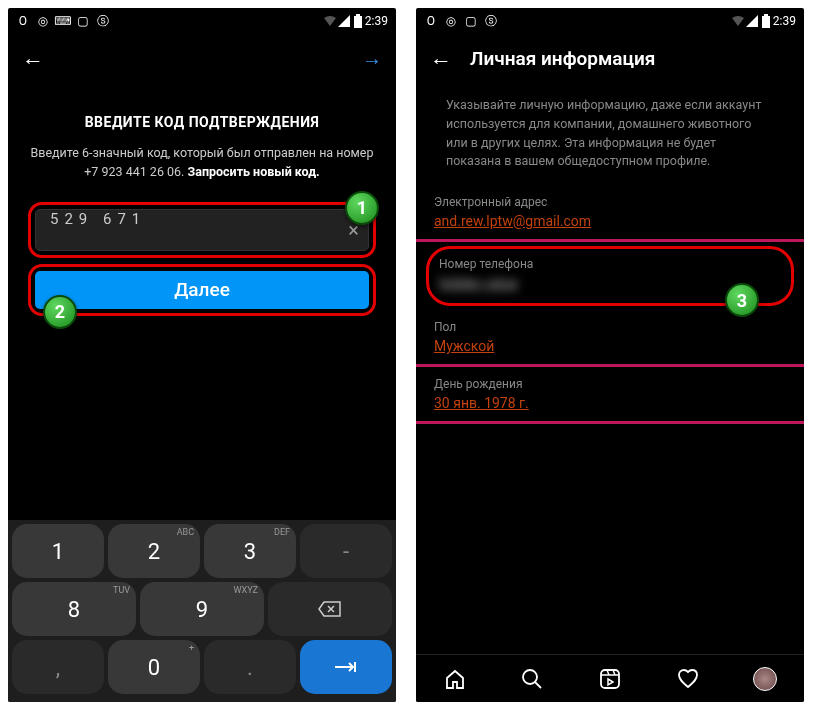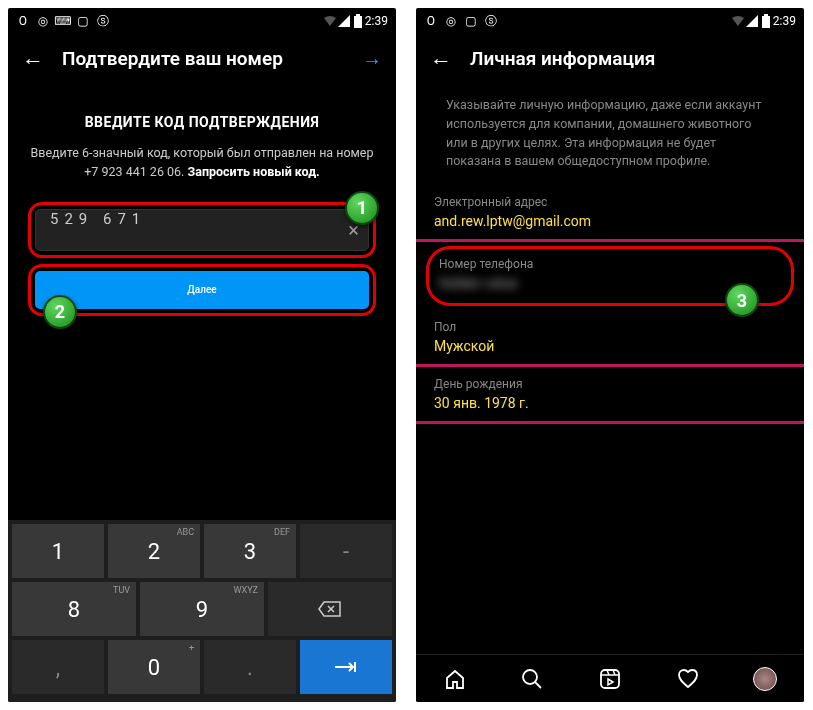--- a/index.html
+++ b/index.html
@@ -14,34 +14,34 @@
 .back-arrow { font-size: 22px; }
 .fwd-arrow { margin-left: auto; color: #3897f0; font-size: 20px; }
 .content { padding: 14px 20px; color: #fff; text-align: center; }
 .content h2 { font-size: 14px; font-weight: 700; letter-spacing: 0.5px; margin: 18px 0 14px; }
 .content p { font-size: 12.5px; color: #ccc; line-height: 1.5; }
 .content p b { color: #fff; }
 .input-wrap { margin: 20px 0 0; border: 3px solid #e30000; border-radius: 14px; padding: 4px; position: relative; }
 .code-input { width: 100%; height: 42px; background: #222; border: 1px solid #333; border-radius: 5px; color: #ccc; font-size: 15px; letter-spacing: 6px; padding: 0 38px 13px 14px; display: flex; align-items: flex-start; }
 .code-x { position: absolute; right: 14px; top: 50%; transform: translateY(-50%); color: #999; font-size: 20px; }
 .btn-wrap { border: 3px solid #e30000; border-radius: 14px; padding: 4px; margin-top: 6px; position: relative; }
-.next-btn { width: 100%; height: 38px; background: #0095f6; border: none; border-radius: 5px; color: #fff; font-size: 10px; font-weight: 500; display: flex; align-items: center; justify-content: center; }
+.next-btn { width: 100%; height: 38px; background: #0095f6; border: none; border-radius: 5px; color: #fff; font-size: 19px; font-weight: 500; display: flex; align-items: center; justify-content: center; }
 .badge { position: absolute; width: 34px; height: 34px; border-radius: 50%; background: radial-gradient(circle at 35% 30%, #5fd85f, #1a8a1a); border: 2px solid #0a4a0a; color: #fff; font-weight: 700; font-size: 18px; display: flex; align-items: center; justify-content: center; box-shadow: 0 2px 4px rgba(0,0,0,0.5); }
 .b1 { top: -14px; right: -6px; }
 .b2 { bottom: -16px; left: 12px; }
 .keyboard { position: absolute; bottom: 0; left: 0; right: 0; background: #1e1e1e; padding: 4px; }
 .krow { display: flex; gap: 4px; margin-bottom: 4px; }
-.key { flex: 1; height: 54px; background: #383838; border-radius: 0; color: #fff; font-size: 22px; display: flex; align-items: center; justify-content: center; position: relative; }
+.key { flex: 1; height: 54px; background: #383838; border-radius: 15px; color: #fff; font-size: 22px; display: flex; align-items: center; justify-content: center; position: relative; }
 .key.dark { background: #2a2a2a; color: #888; }
 .key.blue { background: #1976d2; }
 .key span { position: absolute; top: 3px; right: 6px; font-size: 9px; color: #999; }
 .p2-desc { padding: 14px 30px; color: #888; font-size: 12.5px; line-height: 1.5; }
 .field { padding: 10px 18px; border-bottom: 3px solid #be185d; }
 .field-label { color: #888; font-size: 12px; margin-bottom: 4px; }
-.field-value { color: #fde047; font-size: 14px; }
+.field-value { color: #c2410c; font-size: 14px; text-decoration: underline; }
 .phone-field { border: 3.5px solid #e30000; border-radius: 24px; margin: 4px 10px; padding: 8px 10px 12px; position: relative; }
 .blurred { filter: blur(5px); color: #aaa; }
 .b3 { bottom: -14px; right: 32px; }
 .bottom-nav { position: absolute; bottom: 0; left: 0; right: 0; height: 48px; background: #000; border-top: 1px solid #222; display: flex; align-items: center; justify-content: space-around; }
 .nav-icon { color: #fff; width: 24px; height: 24px; display: flex; align-items: center; justify-content: center; }
 .avatar { width: 24px; height: 24px; border-radius: 50%; background: radial-gradient(circle, #a88, #644); border: 1.5px solid #fff; }
 </style>
 </head>
 <body>
 
@@ -69,21 +69,20 @@
           <svg width="10" height="14" viewBox="0 0 10 14">
             <rect x="1" y="2" width="8" height="12" fill="#fff"></rect>
             <rect x="3" y="0" width="4" height="2" fill="#fff"></rect>
           </svg>
         </span>
       <span>2:39</span>
     </div>
   </div>
   <div class="header">
     <span class="back-arrow">←</span>
-    <span class="header-title">Подтвердите ваш номер</span>
     <span class="fwd-arrow">→</span>
   </div>
   <div class="content">
     <h2>ВВЕДИТЕ КОД ПОДТВЕРЖДЕНИЯ</h2>
     <p>
       <span>Введите 6-значный код, который был отправлен на номер</span><br>
       <span>+7 923 441 26 06.</span> <b>Запросить новый код.</b>
     </p>
     <div class="input-wrap">
       <div class="code-input">

